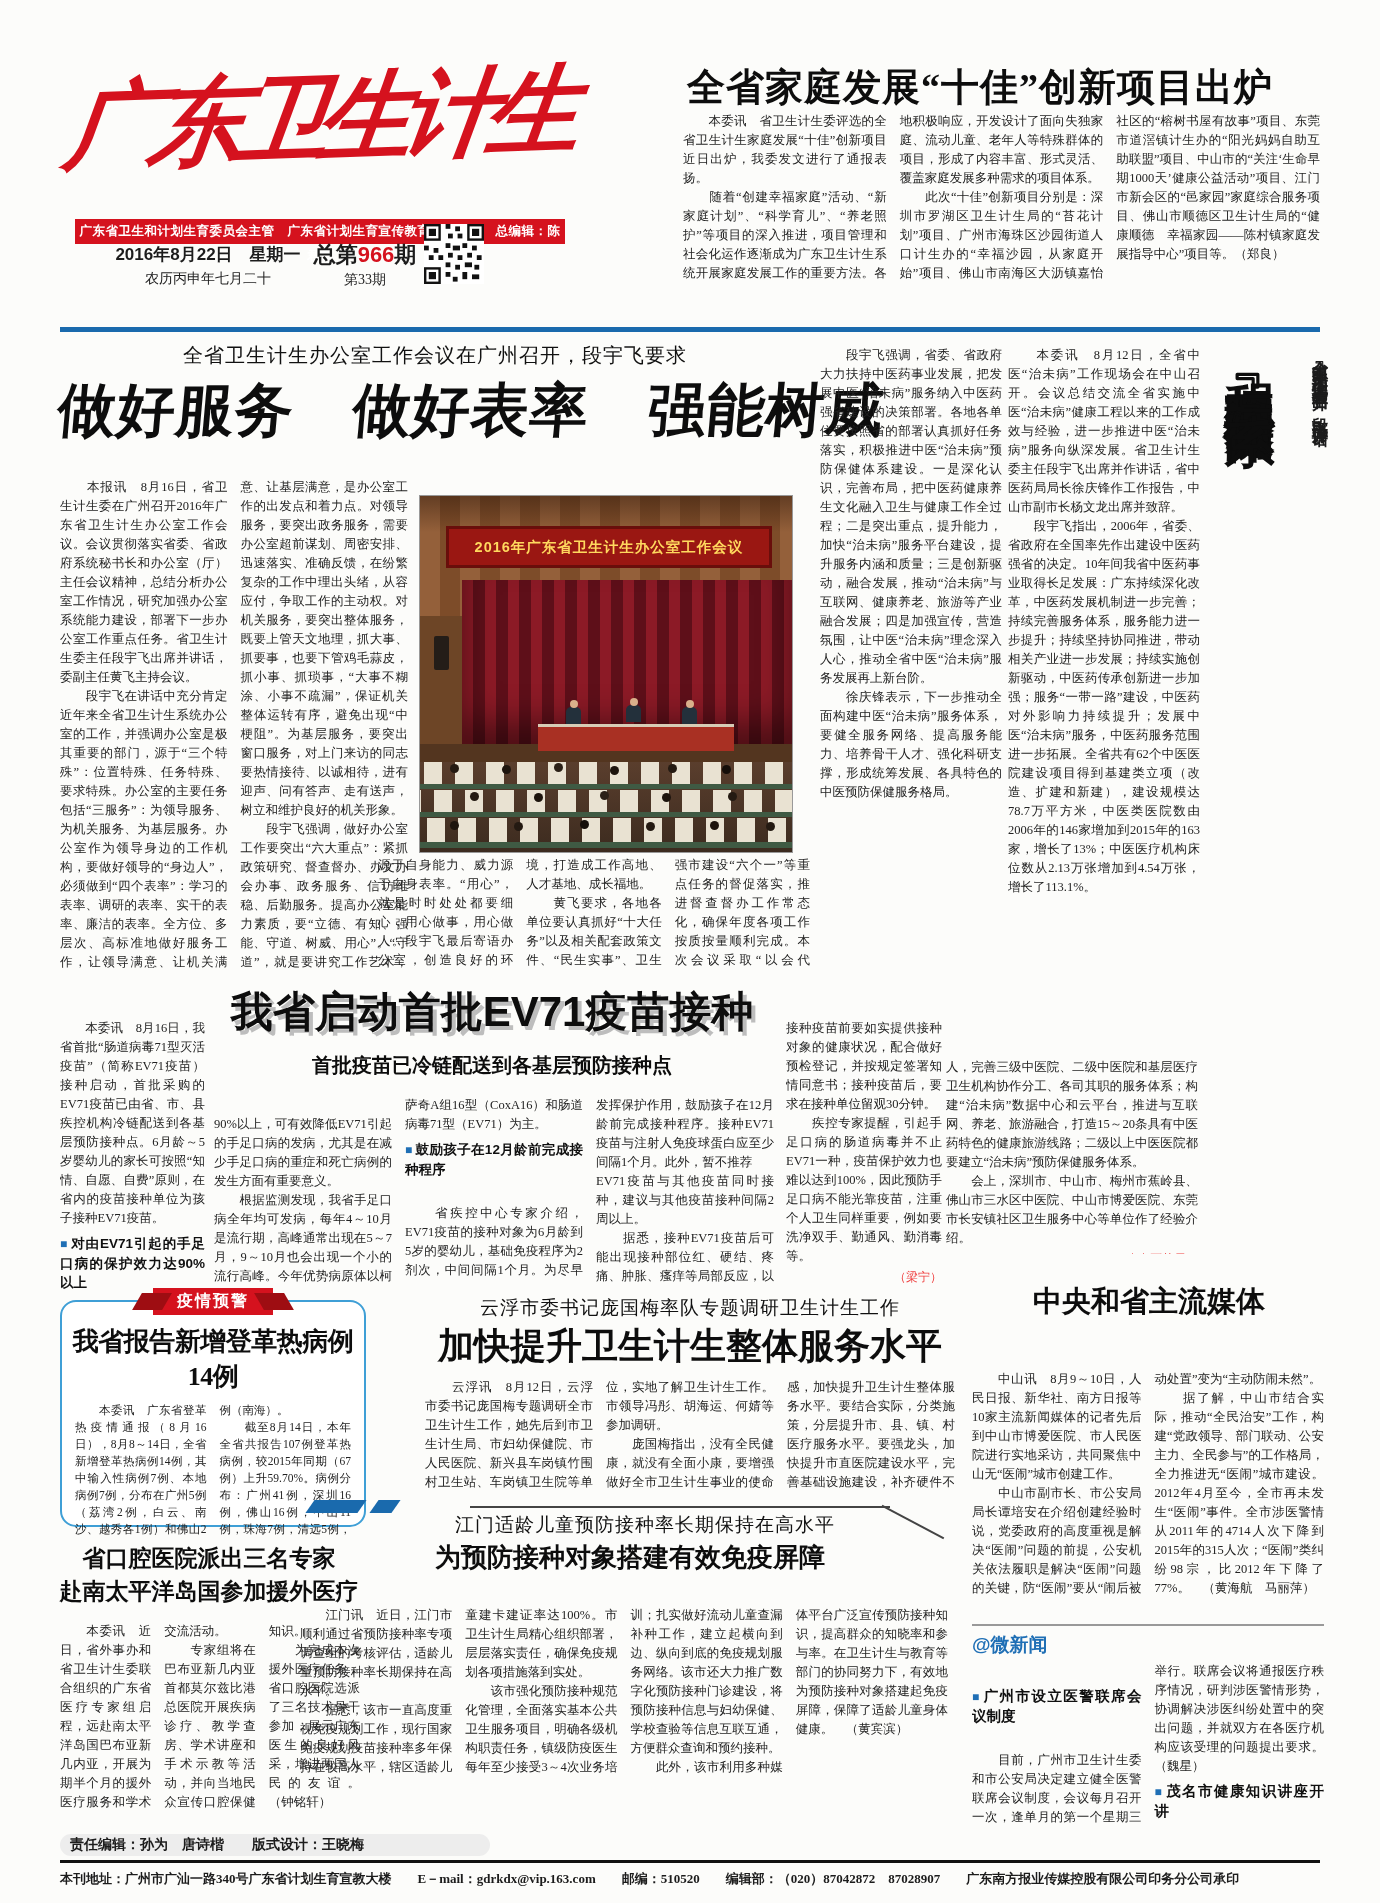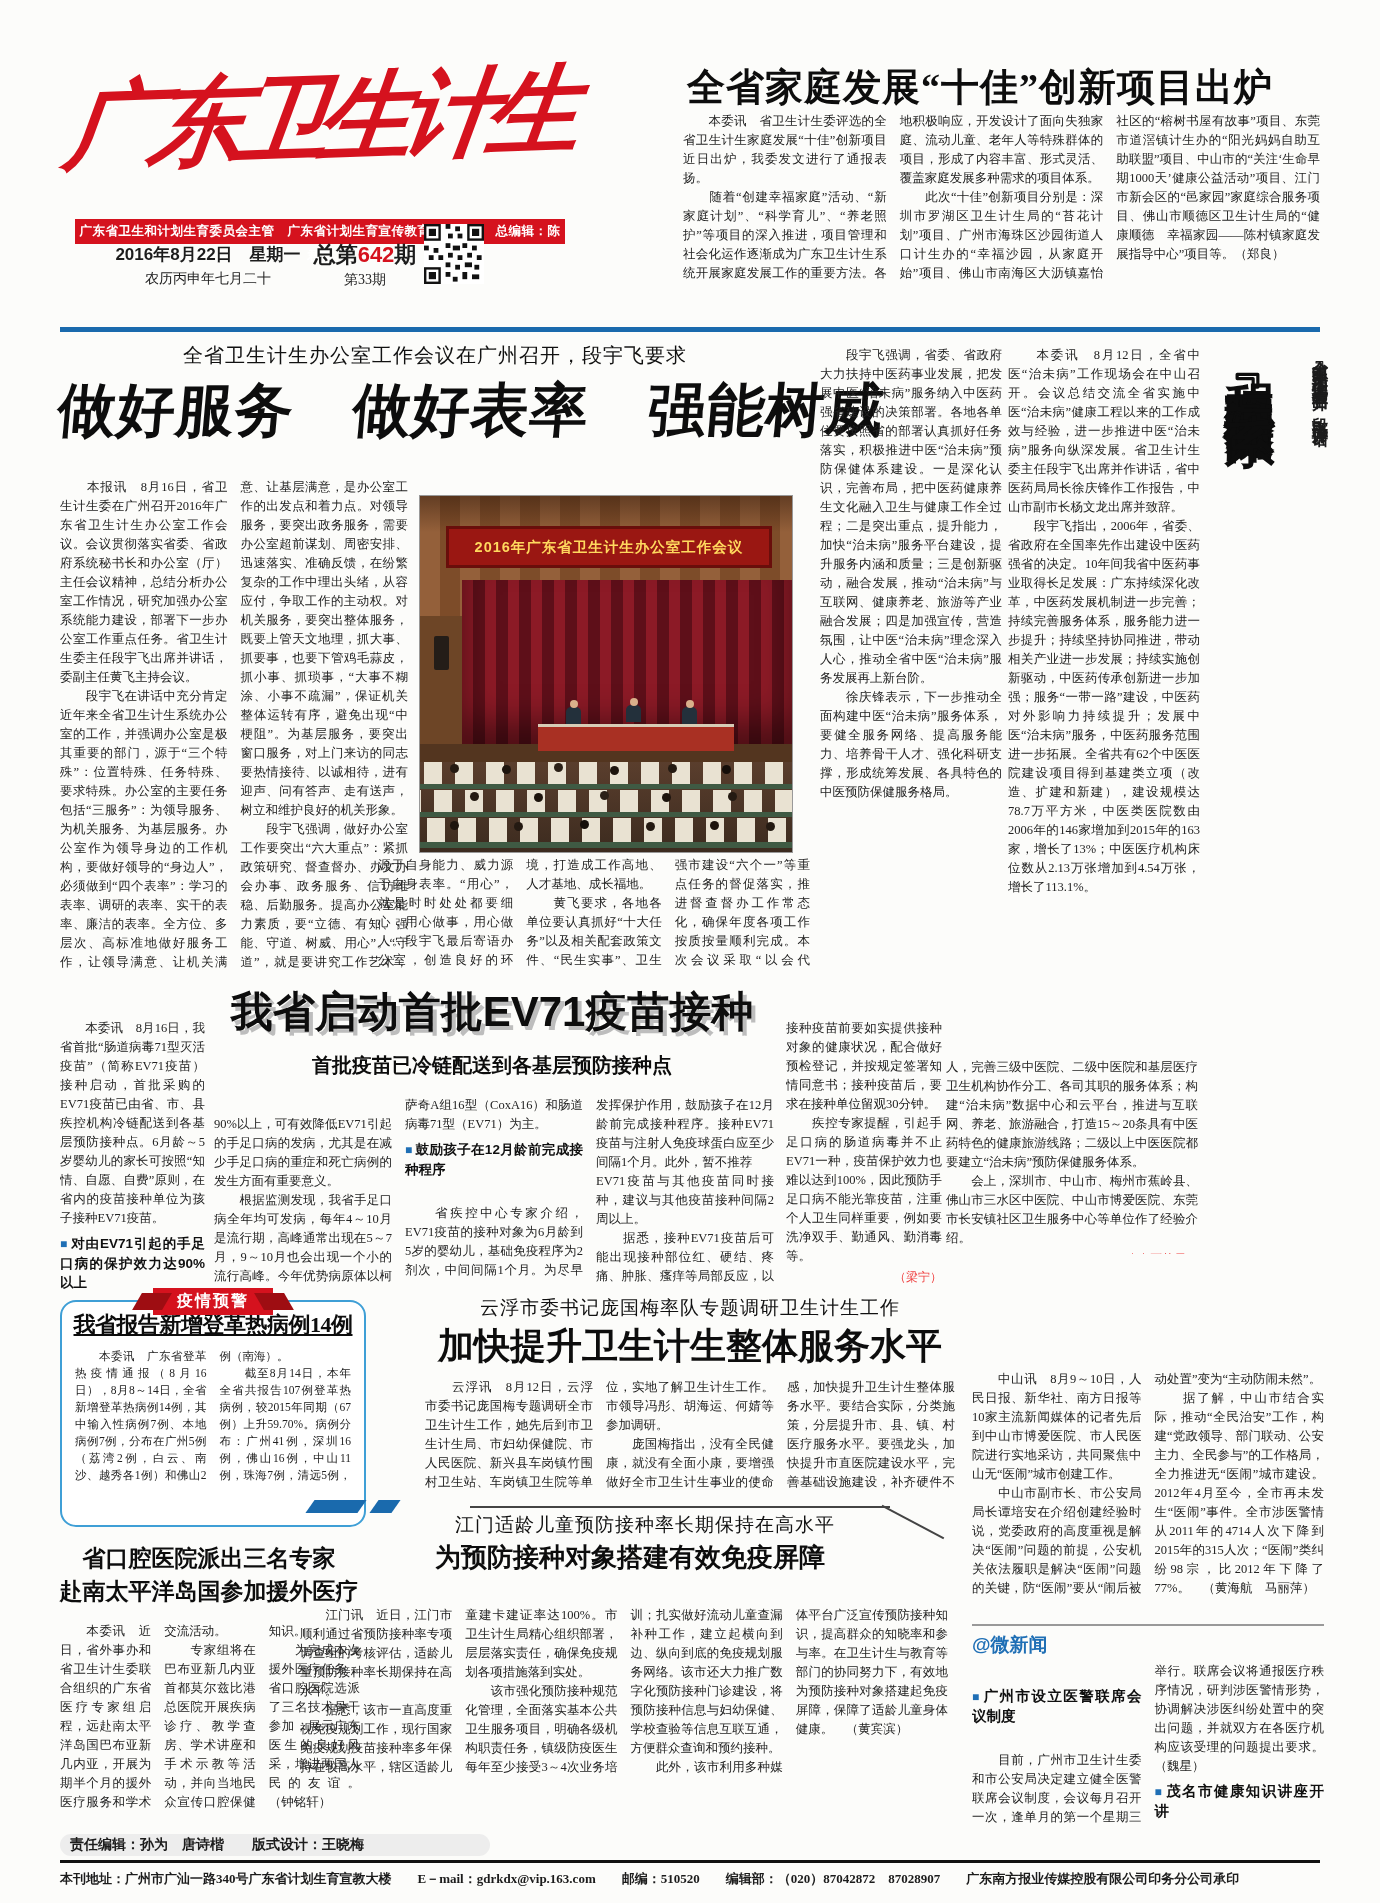--- a/index.html
+++ b/index.html
@@ -84,21 +84,21 @@
               font-weight:bold;font-size:14px;display:flex;align-items:center;padding-left:10px;border-radius:11px;}
   .footer-line{display:flex;gap:26px;font-size:13px;font-weight:bold;white-space:nowrap;}
 </style>
 </head>
 <body>
 
 <div class="a masthead">广东卫生计生</div>
 <div class="a info-bar">广东省卫生和计划生育委员会主管　广东省计划生育宣传教育中心主办　总编辑：陈君辉</div>
 <div class="a date-line">2016年8月22日　星期一</div>
 <div class="a lunar">农历丙申年七月二十</div>
-<div class="a issue"><span>总第</span><span class="red">642</span><span>期</span></div>
+<div class="a issue"><span>总第</span><span class="red">966</span><span>期</span></div>
 <div class="a issue-no">第33期</div>
 <svg class="a" style="left:424px;top:224px;width:60px;height:60px;" viewBox="0 0 25 25">
   <rect x="0" y="0" width="25" height="25" fill="#fff"></rect>
   <g fill="#111">
     <rect x="0" y="0" width="7" height="7"></rect>
       <rect x="18" y="0" width="7" height="7"></rect>
       <rect x="0" y="18" width="7" height="7"></rect>
     <rect x="1" y="1" width="5" height="5" fill="#fff"></rect>
       <rect x="19" y="1" width="5" height="5" fill="#fff"></rect>
       <rect x="1" y="19" width="5" height="5" fill="#fff"></rect>
@@ -190,31 +190,32 @@
 　　据悉，接种EV71疫苗后可能出现接种部位红、硬结、疼痛、肿胀、瘙痒等局部反应，以轻度为主，可自行缓解；全身反应主要表现为发热、腹泻、恶心、呕吐等，呈一过性，家长无需过于担心。</span>
 </div>
 <div class="a body-text" style="left:786px;top:1000px;width:156px;height:292px;">
   <span>接种疫苗前要如实提供接种对象的健康状况，配合做好预检登记，并按规定签署知情同意书；接种疫苗后，要求在接种单位留观30分钟。
 　　疾控专家提醒，引起手足口病的肠道病毒并不止EV71一种，疫苗保护效力也难以达到100%，因此预防手足口病不能光靠疫苗，注重个人卫生同样重要，例如要洗净双手、勤通风、勤消毒等。</span>
   <span class="byline-block">（梁宁）</span>
 </div>
 
 <div class="a dg-box">
   <div class="dg-tab">疫情预警</div>
-  <div class="hl-serif center" style="margin-top:8px;font-size:22px;letter-spacing:-.5px;text-decoration:underline;">我省报告新增登革热病例14例</div>
+  <div class="hl-serif center" style="margin-top:22px;font-size:26px;letter-spacing:-.5px;">我省报告新增登革热病例14例</div>
   <div class="body-text small-text cols2" style="margin:8px 13px 0 13px;height:150px;">　　本委讯　广东省登革热疫情通报（8月16日），8月8～14日，全省新增登革热病例14例，其中输入性病例7例、本地病例7例，分布在广州5例（荔湾2例，白云、南沙、越秀各1例）和佛山2例（南海）。
 　　截至8月14日，本年全省共报告107例登革热病例，较2015年同期（67例）上升59.70%。病例分布：广州41例，深圳16例，佛山16例，中山11例，珠海7例，清远5例，汕头3例，湛江、东莞各2例，江门、茂名、肇庆、韶关各1例。　（粤卫信）</div>
 </div>
 
 <div class="a kicker center" style="left:425px;top:1295px;width:530px;font-size:19px;">云浮市委书记庞国梅率队专题调研卫生计生工作</div>
 <div class="a hl-sans center" style="left:425px;top:1322px;width:530px;font-size:36px;white-space:nowrap;">加快提升卫生计生整体服务水平</div>
 <div class="a body-text cols3" style="left:425px;top:1378px;width:530px;height:122px;">　　云浮讯　8月12日，云浮市委书记庞国梅专题调研全市卫生计生工作，她先后到市卫生计生局、市妇幼保健院、市人民医院、新兴县车岗镇竹围村卫生站、车岗镇卫生院等单位，实地了解卫生计生工作。市领导冯彤、胡海运、何婧等参加调研。
 　　庞国梅指出，没有全民健康，就没有全面小康，要增强做好全市卫生计生事业的使命感，加快提升卫生计生整体服务水平。要结合实际，分类施策，分层提升市、县、镇、村医疗服务水平。要强龙头，加快提升市直医院建设水平，完善基础设施建设，补齐硬件不足的医疗“短板”。要强基层，加快完善镇、村基层医疗卫生服务网络。要统筹兼顾，坚定不移抓好计生服务工作。　　　（谭平）</div>
 
 <div class="a hl-sans center" style="left:975px;top:1282px;width:348px;font-size:29px;line-height:39px;">
+  <div>中央和省主流媒体</div>
 </div>
 <div class="a body-text cols2" style="left:972px;top:1370px;width:352px;height:246px;">　　中山讯　8月9～10日，人民日报、新华社、南方日报等10家主流新闻媒体的记者先后到中山市博爱医院、市人民医院进行实地采访，共同聚焦中山无“医闹”城市创建工作。
 　　中山市副市长、市公安局局长谭培安在介绍创建经验时说，党委政府的高度重视是解决“医闹”问题的前提，公安机关依法履职是解决“医闹”问题的关键，防“医闹”要从“闹后被动处置”变为“主动防闹未然”。
 　　据了解，中山市结合实际，推动“全民治安”工作，构建“党政领导、部门联动、公安主力、全民参与”的工作格局，全力推进无“医闹”城市建设。2012年4月至今，全市再未发生“医闹”事件。全市涉医警情从2011年的4714人次下降到2015年的315人次；“医闹”类纠纷98宗，比2012年下降了77%。　（黄海航　马丽萍）</div>
 
 <div class="a slash" style="left:310px;top:1500px;width:52px;"></div>
 <div class="a slash" style="left:374px;top:1500px;width:22px;"></div>
 <div class="a kline" style="left:470px;top:1506px;width:420px;"></div>
 <div class="a kline" style="left:878px;top:1521px;width:70px;transform:rotate(28deg);"></div>
 <div class="a kicker center" style="left:425px;top:1512px;width:440px;font-size:19px;background:#fcfcfa;">江门适龄儿童预防接种率长期保持在高水平</div>

